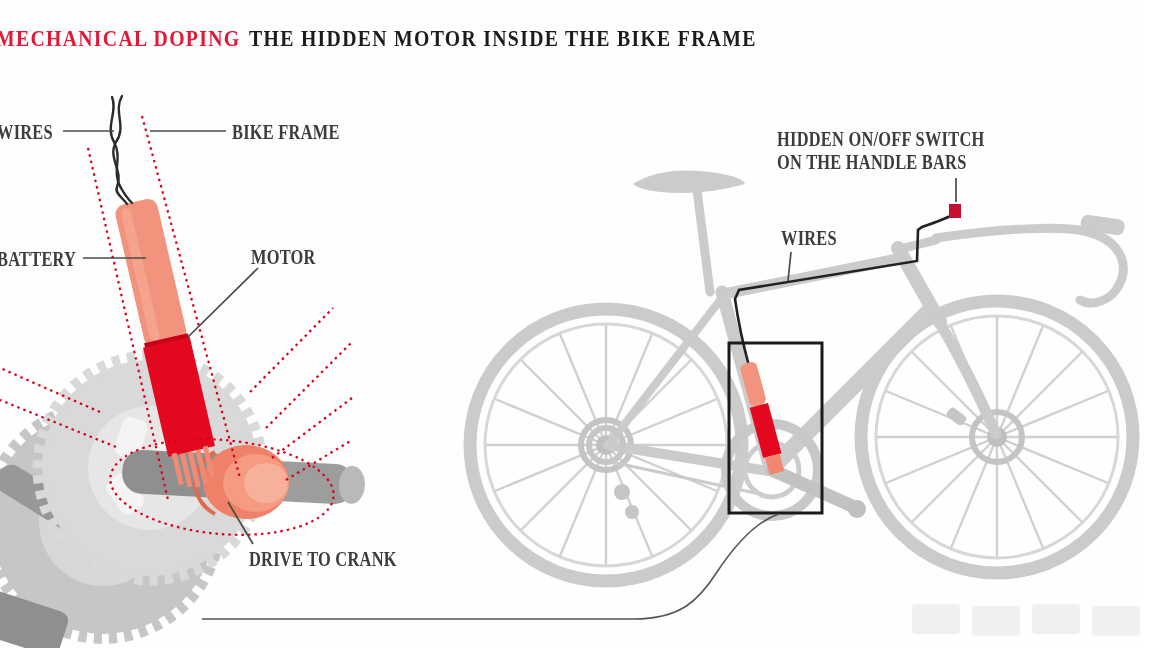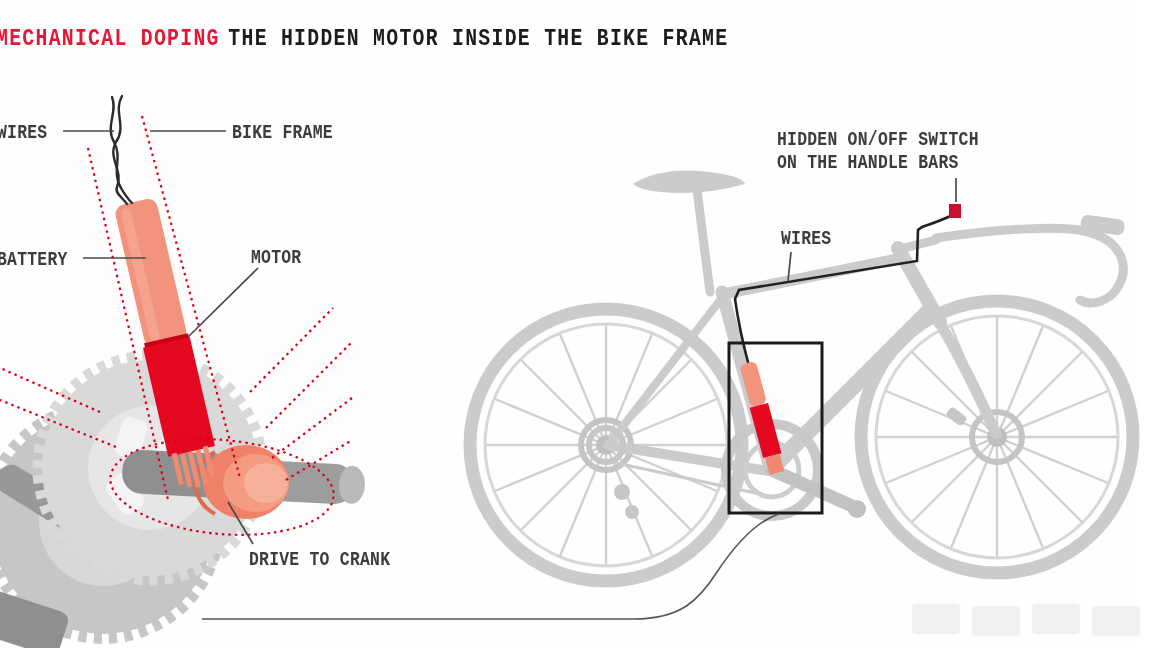--- a/index.html
+++ b/index.html
@@ -1,19 +1,19 @@
 <!DOCTYPE html>
 <html><head>
 <meta charset="utf-8">
 <style>
   html,body{margin:0;padding:0;background:#ffffff;}
   .stage{
     position:relative;width:1140px;height:648px;overflow:hidden;
     background:#fefefe;
-    font-family:Liberation Mono, monospace;
+    font-family:Liberation Serif, serif;
   }
   
   .title{
     position:absolute;left:-4px;top:26px;white-space:nowrap;
     font-weight:bold;font-size:23px;letter-spacing:1.5px;
     transform:scaleX(0.86);transform-origin:0 50%;
   }
   .title .accent{color:#E31837;margin-right:10px;}
   .title .rest{color:#1c1c1c;}
   

